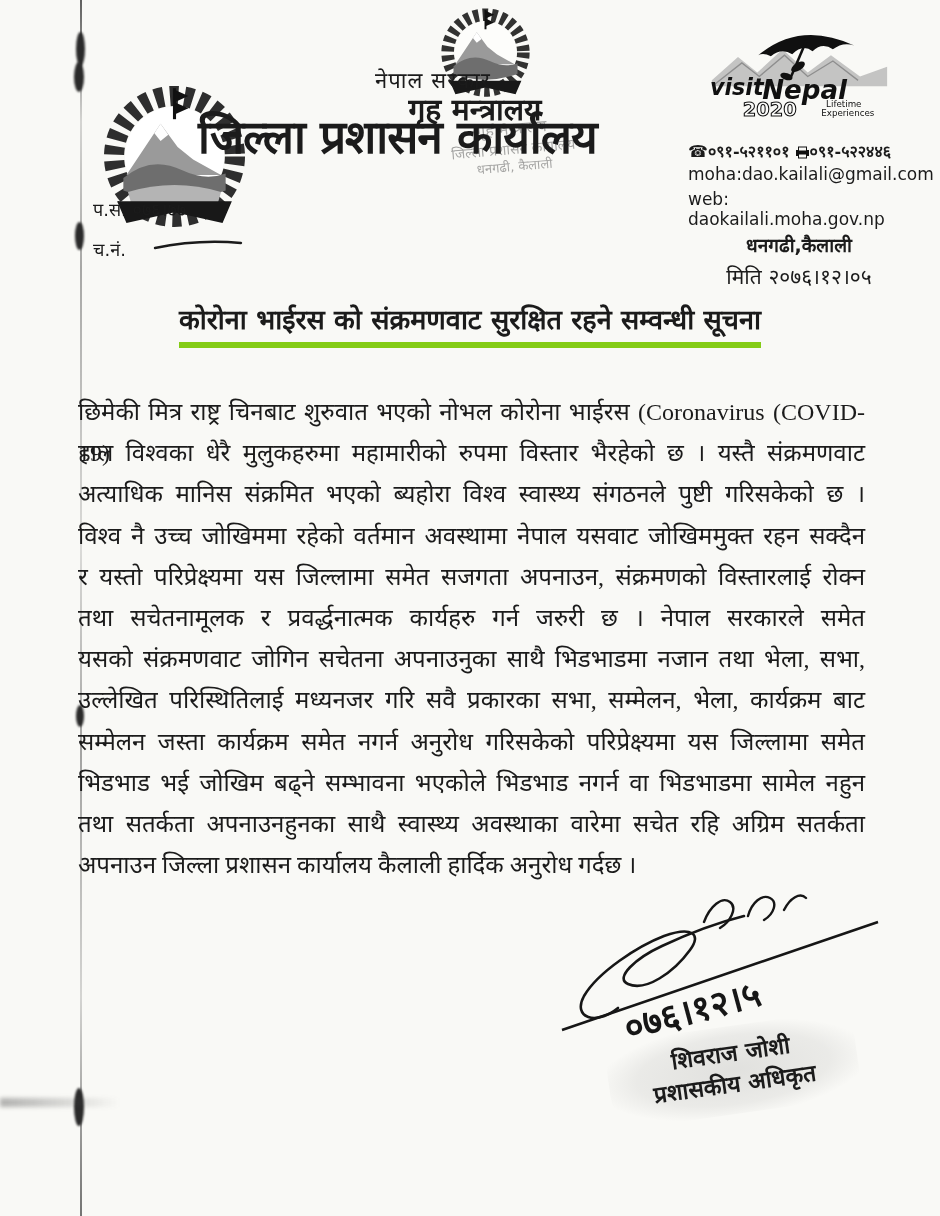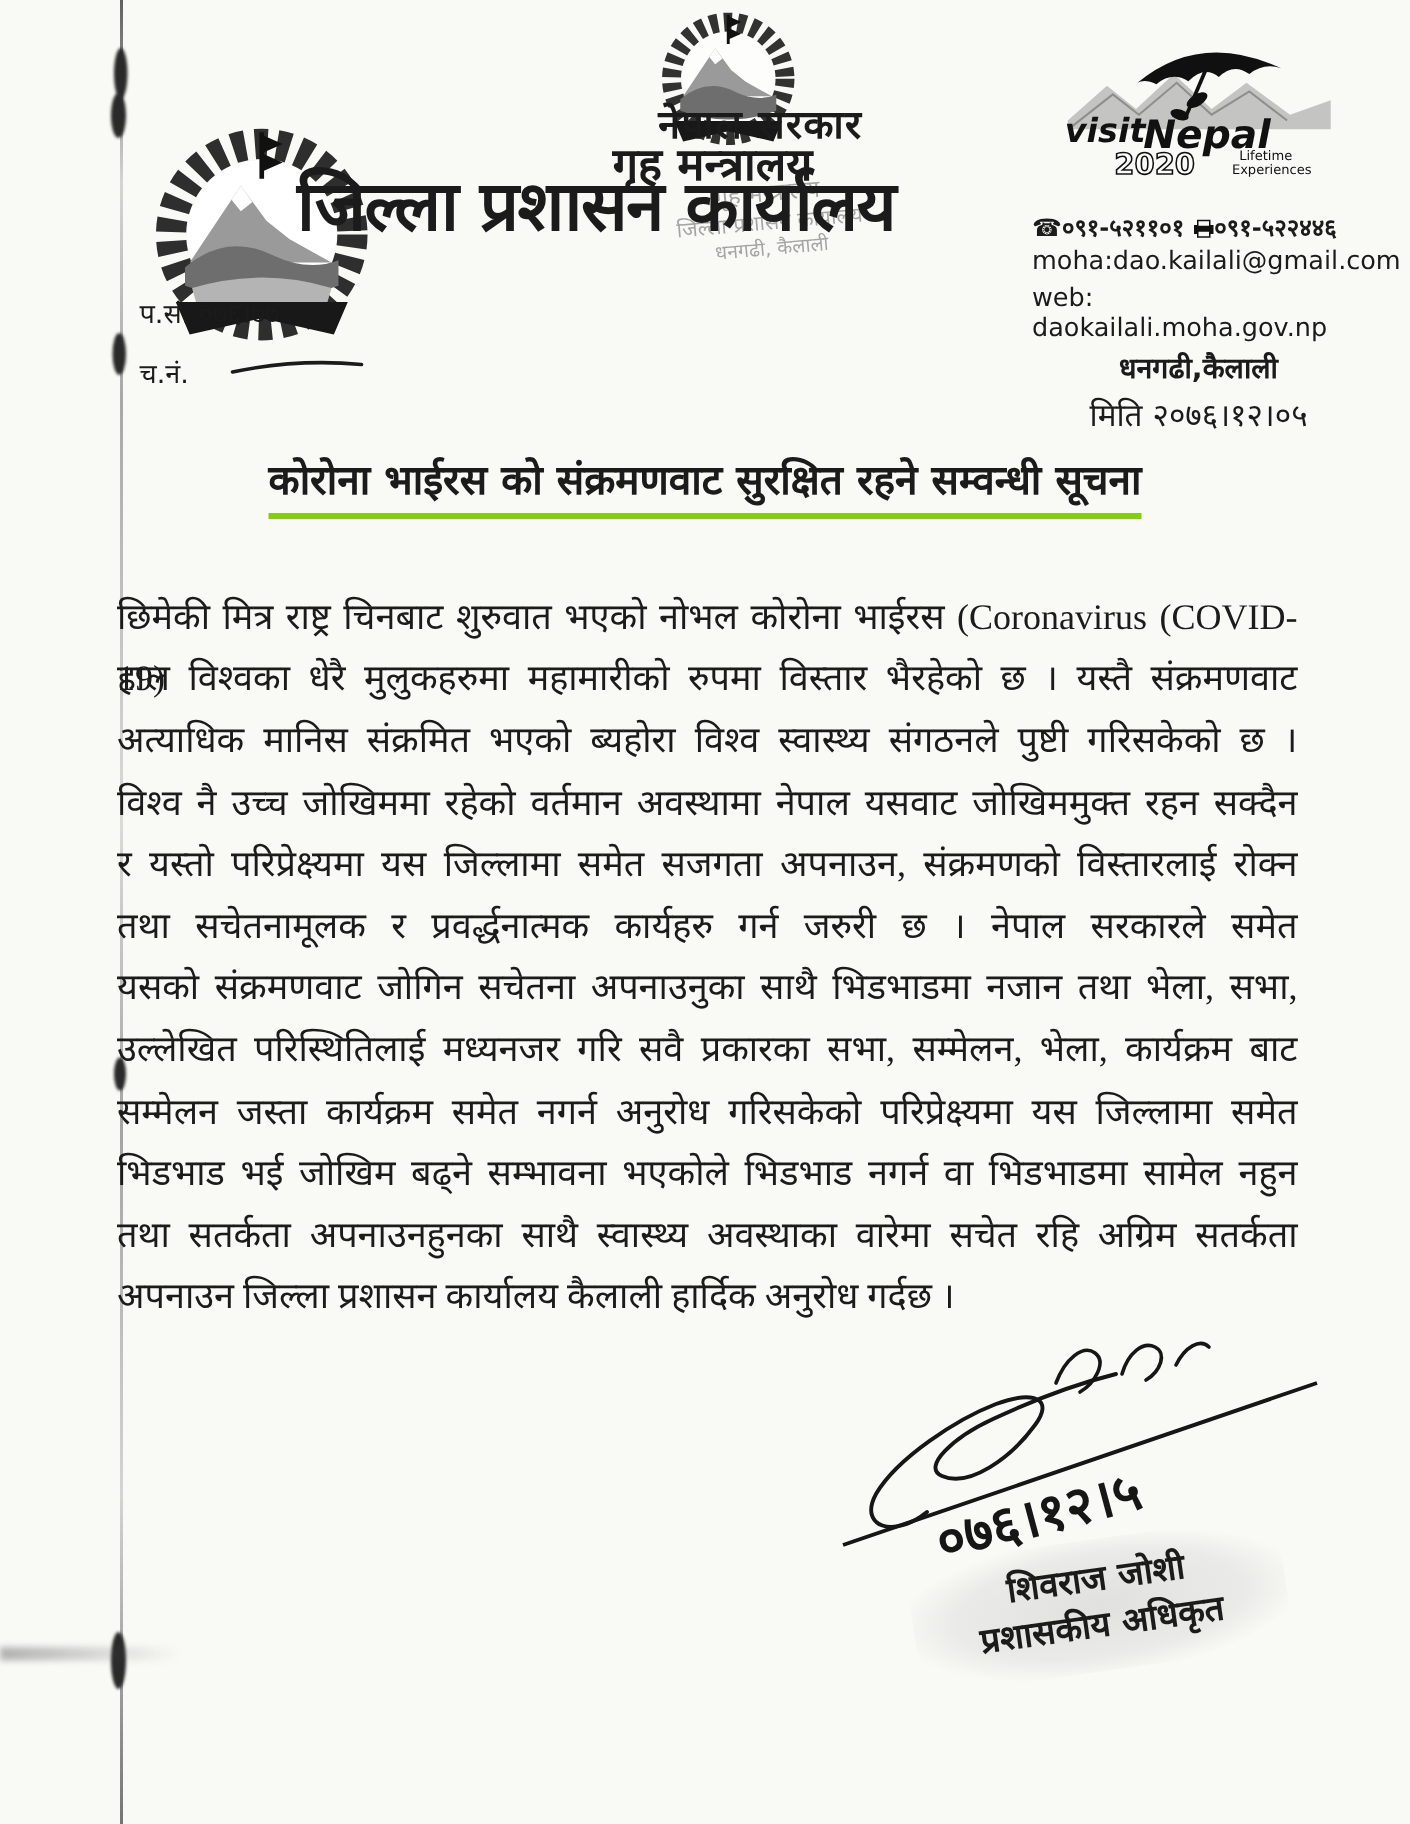--- a/index.html
+++ b/index.html
@@ -12,22 +12,22 @@
   .fold-line{position:absolute;left:80px;top:0;width:2px;height:100%;
     background:linear-gradient(180deg,rgba(45,45,45,.75),rgba(45,45,45,.18) 10%,
       rgba(45,45,45,.4) 22%,rgba(45,45,45,.15) 45%,rgba(45,45,45,.42) 62%,
       rgba(45,45,45,.18) 82%,rgba(45,45,45,.65));}
   .blob{position:absolute;background:#2a2a2a;border-radius:50%;filter:blur(1px);}
   .smudge{position:absolute;left:0;top:1098px;width:120px;height:9px;
     background:linear-gradient(90deg,rgba(70,70,70,.4),rgba(70,70,70,0));filter:blur(2px);}
   
   .emblem-left{position:absolute;left:92px;top:82px;width:165px;height:155px;}
   .emblem-top{position:absolute;left:437px;top:6px;width:97px;height:97px;}
-  .gov-name{position:absolute;left:375px;top:64px;width:200px;text-align:right;
-    font-size:26px;font-weight:bold;letter-spacing:1px;}
+  .gov-name{position:absolute;left:375px;top:64px;width:200px;text-align:left;
+    font-size:22px;font-weight:normal;letter-spacing:1px;}
   .ministry{position:absolute;left:355px;top:88px;width:240px;text-align:center;
     font-size:30px;font-weight:bold;}
   .faint-stamp{position:absolute;left:408px;top:118px;width:210px;text-align:center;
     transform:rotate(-5deg);color:rgba(95,95,95,.55);line-height:1.35;pointer-events:none;}
   .faint-stamp .fs1{font-size:16px;} .faint-stamp .fs2{font-size:14px;} .faint-stamp .fs3{font-size:13px;}
   .office-title{position:absolute;left:198px;top:104px;width:484px;
     font-size:46px;font-weight:bold;white-space:nowrap;letter-spacing:-1px;}
   .ref-block{position:absolute;left:93px;top:190px;font-size:18px;line-height:40px;}
   .chn-dash{position:absolute;left:152px;top:236px;}
   .right-block{position:absolute;left:688px;top:30px;width:222px;}
@@ -36,21 +36,21 @@
   .contact .num{font-size:16px;font-weight:bold;}
   .emailrow{font-size:17px;margin-top:2px;}
   .emailrow .u{}
   .webrow{font-size:17px;margin-top:5px;}
   .location{font-size:19px;font-weight:bold;text-align:center;margin-top:3px;letter-spacing:0;}
   .daterow{font-size:21px;text-align:center;margin-top:4px;}
   .fax-svg{vertical-align:-2px;}
   
   .subject-wrap{position:absolute;left:0;top:300px;width:940px;text-align:center;}
   .subject{display:inline-block;font-size:27px;font-weight:bold;
-    border-bottom:4px solid #84cc16;padding-bottom:5px;}
+    border-bottom:6px solid #84cc16;padding-bottom:5px;}
   .body-text{position:absolute;left:78px;top:392px;width:787px;font-size:24px;font-family:Liberation Serif, serif;}
   .body-text .bline{height:41.2px;line-height:41.2px;text-align:justify;
     text-align-last:justify;white-space:nowrap;}
   .body-text .bline:first-child{white-space:normal;}
   .body-text .bline:last-child{text-align-last:left;}
   
   .signature{position:absolute;left:552px;top:876px;width:336px;height:168px;}
   .officer-stamp{position:absolute;left:608px;top:1026px;width:238px;padding:12px 6px 14px;
     transform:rotate(-8deg);text-align:center;font-weight:bold;font-size:23px;line-height:31px;
     background:radial-gradient(ellipse at 50% 50%,rgba(60,60,60,.13) 0%,rgba(60,60,60,.08) 55%,rgba(60,60,60,0) 78%);

